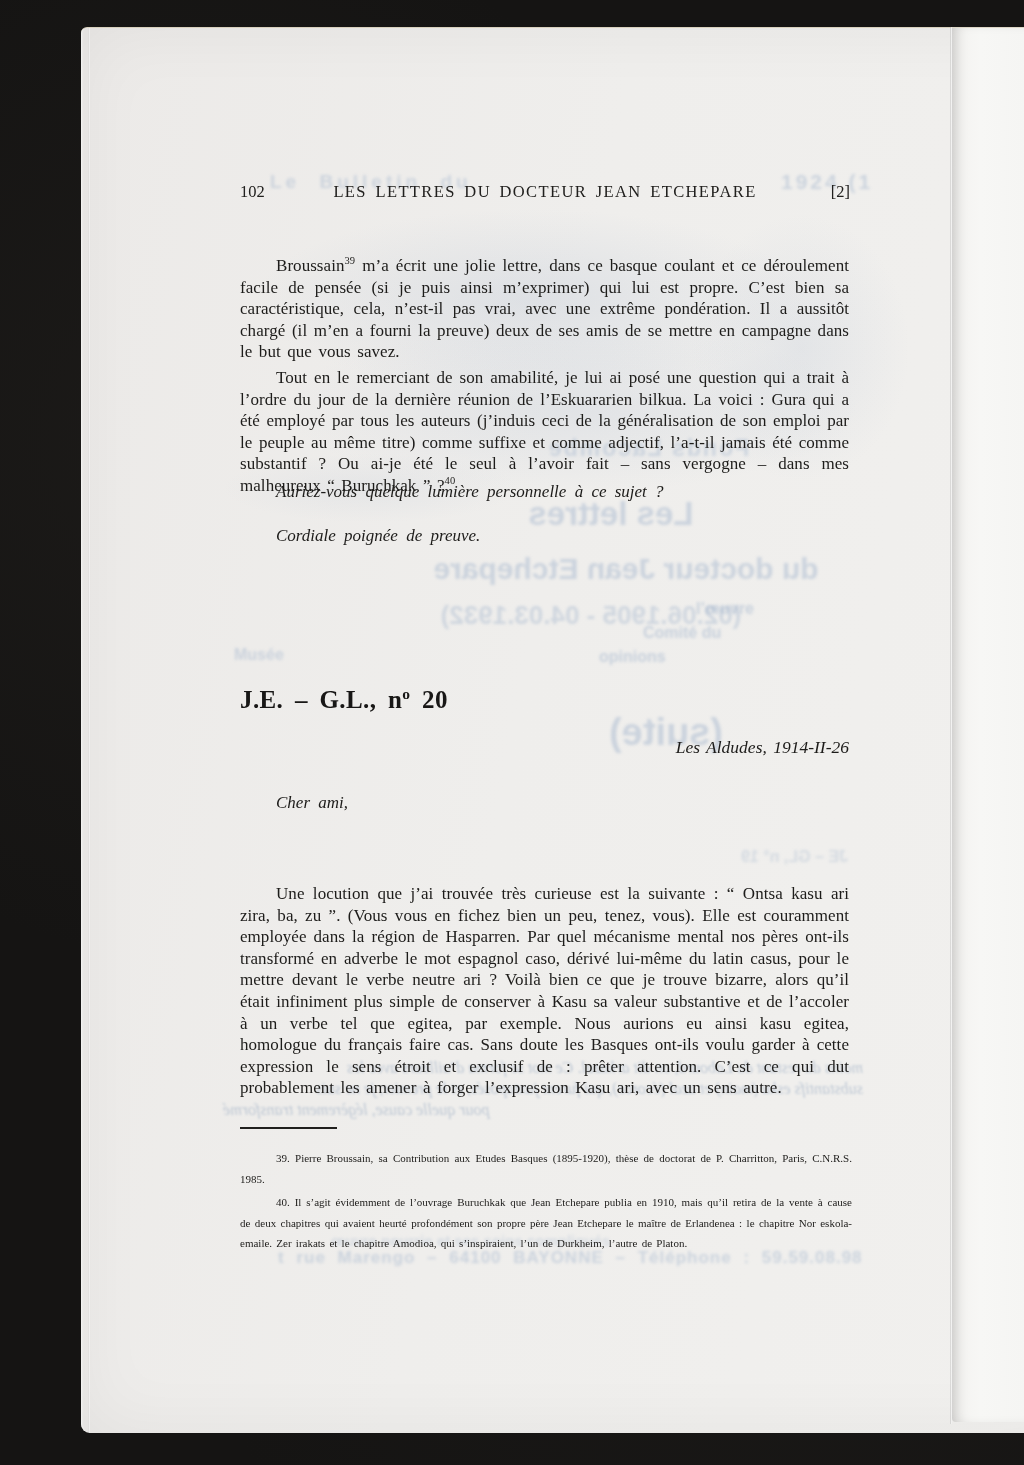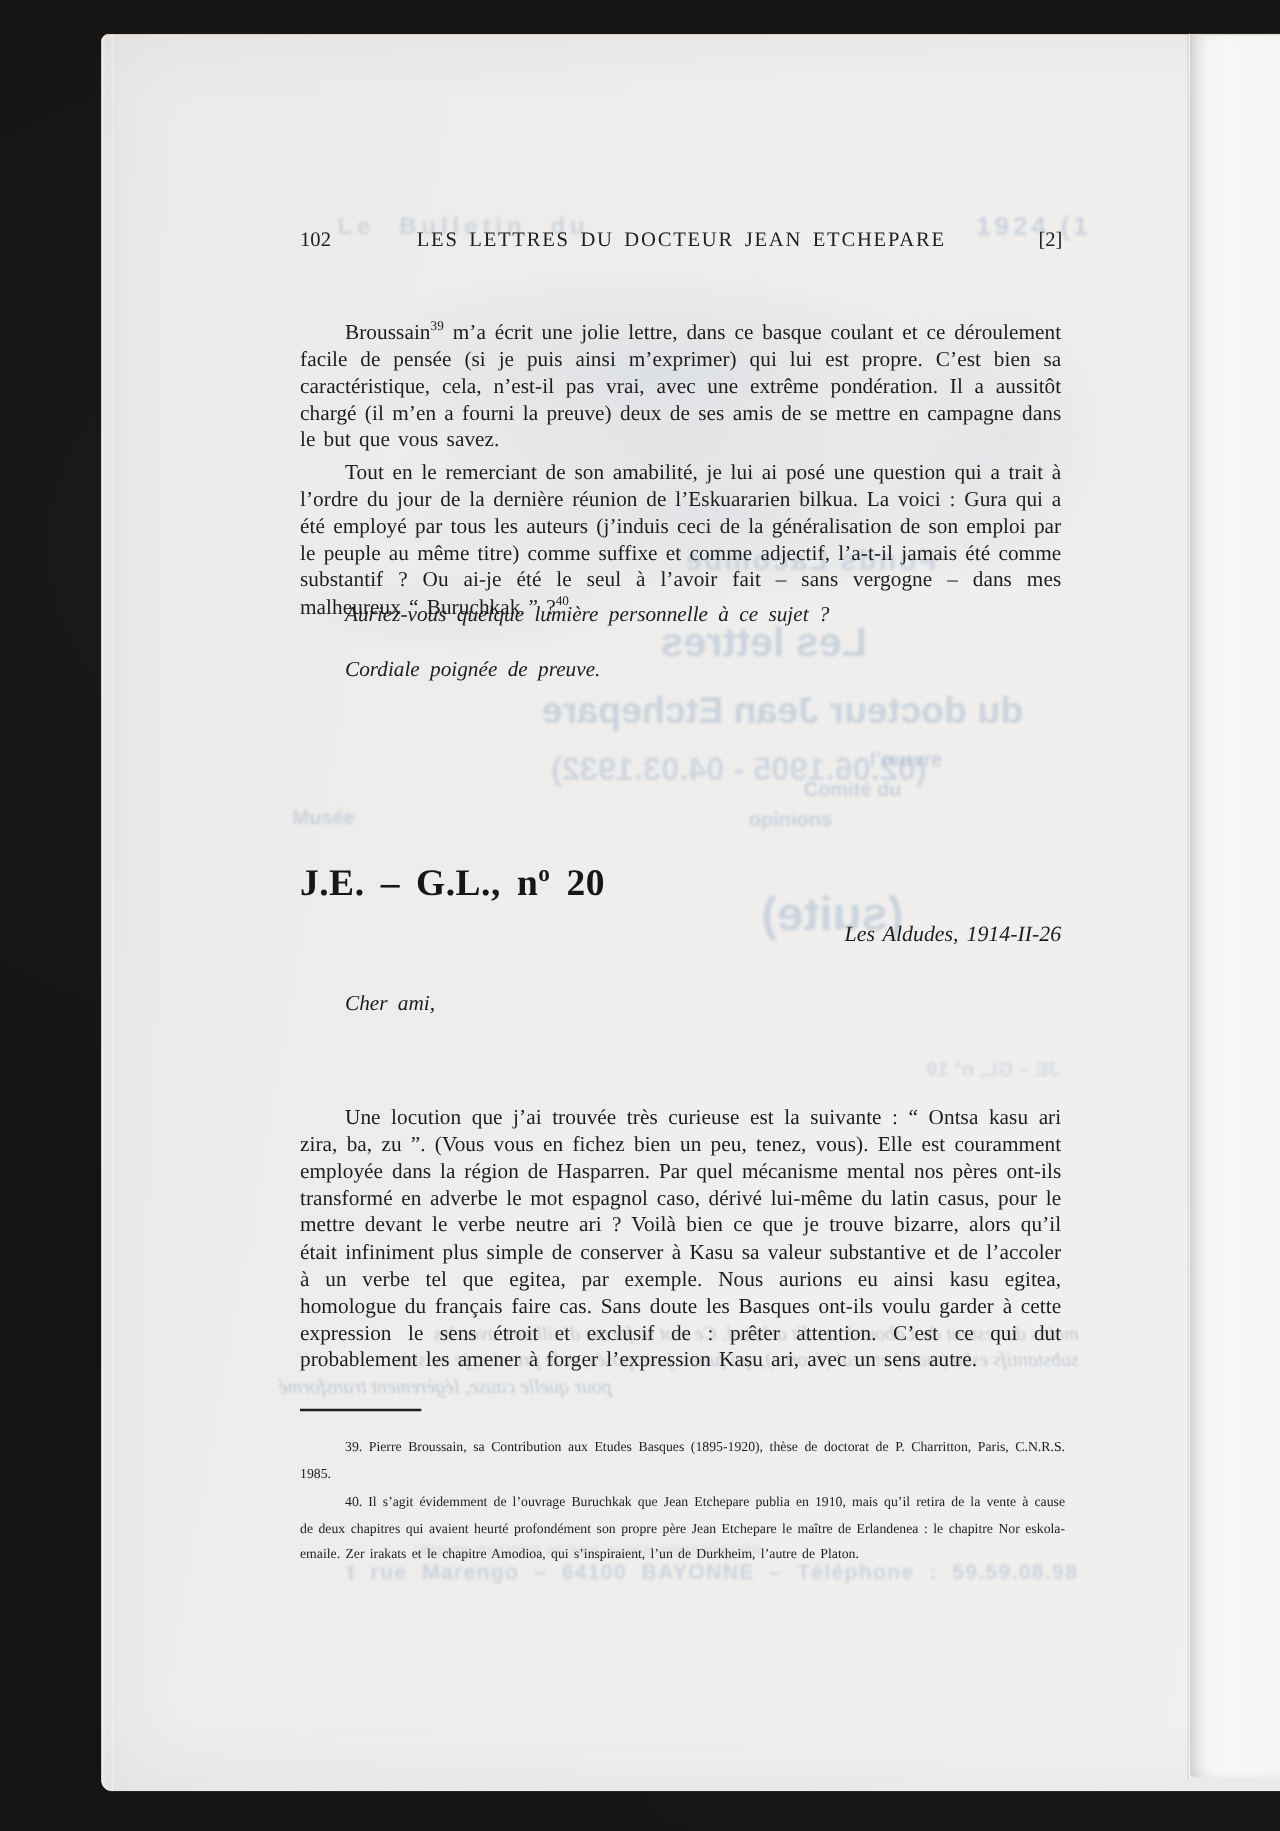--- a/index.html
+++ b/index.html
@@ -57,21 +57,21 @@
 
   .line{position:absolute;left:159px;width:609px;font-style:italic;
     font-size:17px;color:#1d1c1a;word-spacing:4px;}
   .indent{text-indent:36px;}
 
   .signature{position:absolute;left:159px;width:609px;top:522px;text-align:right;
     padding-right:52px;box-sizing:border-box;font-size:17.5px;color:#1d1c1a;
     letter-spacing:.6px;word-spacing:3px;}
 
   .letter-head{position:absolute;left:159px;top:637px;width:609px;
-    font-size:30px;font-weight:bold;color:#181716;letter-spacing:.4px;word-spacing:5px;}
+    font-size:25px;font-weight:bold;color:#181716;letter-spacing:.4px;word-spacing:5px;}
   .dateline{position:absolute;left:159px;top:691px;width:609px;text-align:right;
     font-style:italic;font-size:17.5px;color:#1d1c1a;word-spacing:2px;}
 
   .fnrule{position:absolute;left:159px;top:1099px;width:97px;height:2px;background:#201f1d;}
   .footnote{
     position:absolute;left:159px;width:612px;
     font-size:11px;line-height:20.6px;color:#1d1c1a;
     text-align:justify;text-indent:36px;word-spacing:1.5px;
   }
 

